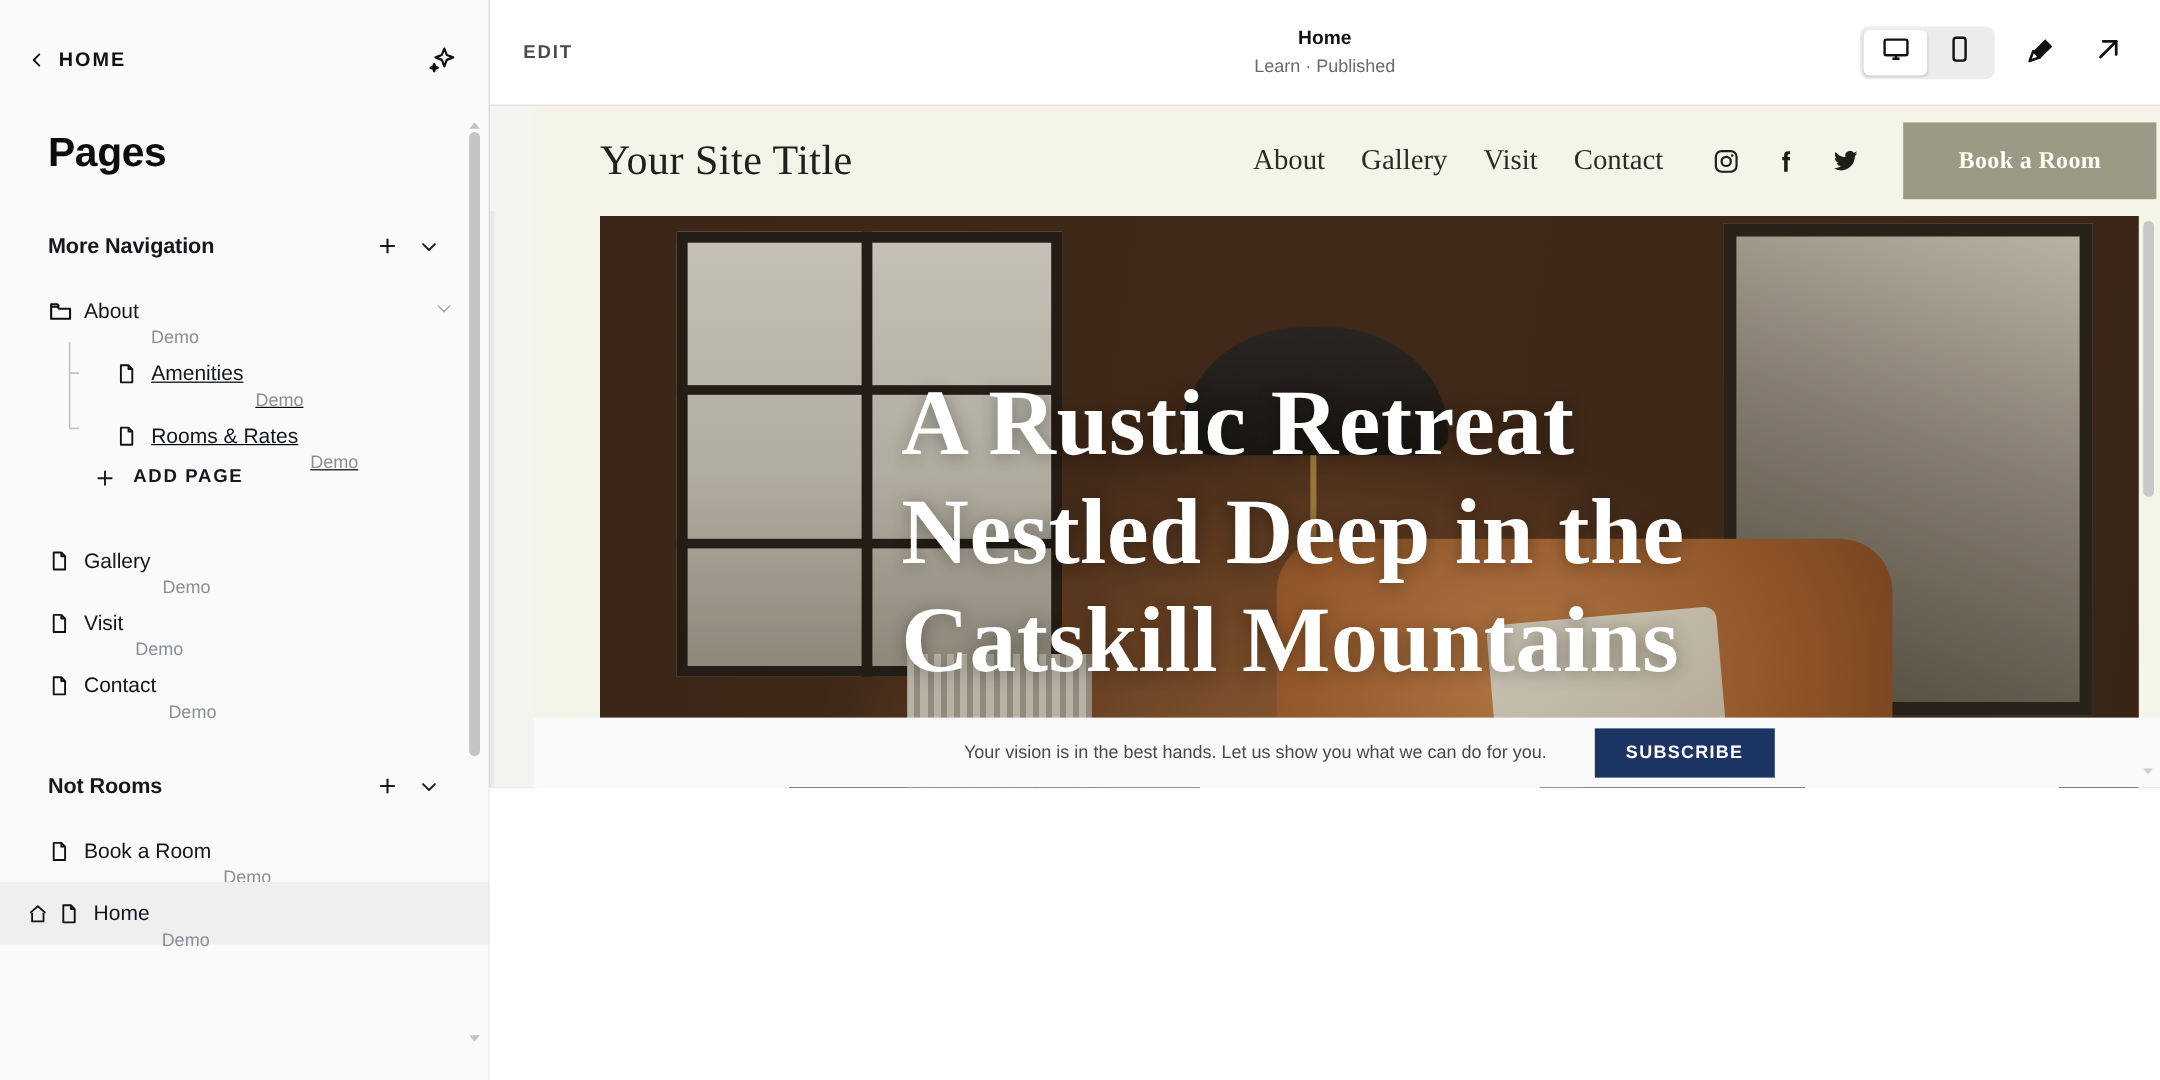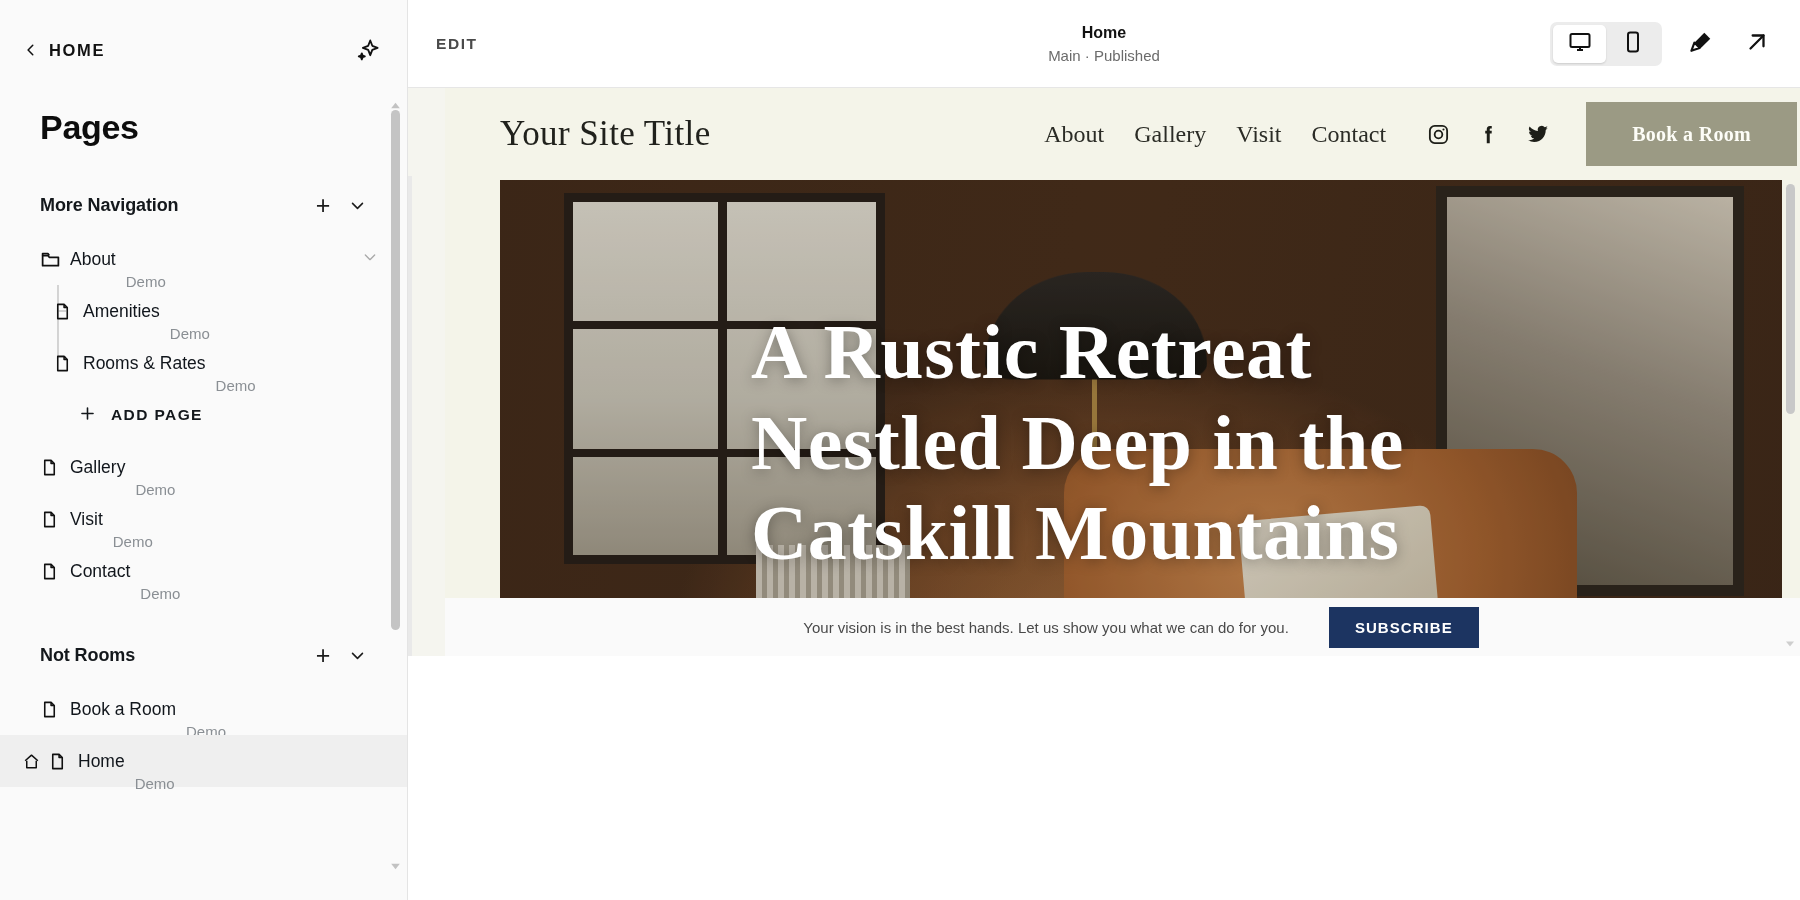--- a/index.html
+++ b/index.html
@@ -56,36 +56,36 @@
   }
   .plus-ico { font-size: 25px; font-weight: 300; color: #1b1b1b; line-height: 1; }
 
   .page-row {
     display: flex; align-items: center;
     height: 52px;
     padding-left: 40px; padding-right: 30px;
     cursor: pointer;
     position: relative;
   }
-  .page-row.indent { padding-left: 53px; }
+  .page-row.indent { padding-left: 96px; text-decoration: underline; }
   .page-row.selected { background: #efefef; }
   .page-row .glyph { width: 30px; flex:0 0 30px; display:flex; align-items:center; }
   .page-row .name {
     font-size: 17.5px; color: #11161c; font-weight: 500; white-space: nowrap;
   }
   .page-row .badge {
     font-size: 15px; color: #8a8f94; margin-left: 10px; white-space: nowrap; margin-top: 44px;
   }
   .page-row .chev { margin-left: auto; opacity: .55; }
   .home-glyph { width: 26px; flex: 0 0 26px; display:flex; align-items:center; }
 
   .tree-lines { position:absolute; left:57px; top:0; width:16px; }
 
   .add-page {
-    display: flex; align-items: center; gap: 14px;
+    display: flex; gap: 14px;
     padding-left: 78px; height: 52px; cursor: pointer;
   }
   .add-page .txt {
     font-size: 15.5px; font-weight: 700; letter-spacing: 0.09em; color: #14181c;
   }
   .notlinked-desc {
     padding: 4px 40px 10px 40px;
     font-size: 15.5px; line-height: 1.42; color: #585d62; max-width: 330px;
   }
   .notlinked-desc a { color: #585d62; text-decoration: underline; }
@@ -457,21 +457,21 @@
     <div class="sidebar-divider"></div>
   </aside>
 
   <section class="preview-wrap">
 
     <header class="preview-topbar">
       <span class="edit-btn">EDIT</span>
 
       <div class="page-meta">
         <div class="pm-title">Home</div>
-        <div class="pm-sub">Main · Published</div>
+        <div class="pm-sub">Learn · Published</div>
       </div>
 
       <div class="topbar-right">
         <div class="device-toggle">
           <div class="device-btn active">
             <span>
               <svg width="24" height="24" viewBox="0 0 24 24" fill="none" stroke="#111" stroke-width="2" stroke-linejoin="round">
                   <rect x="2.5" y="4" width="19" height="13" rx="1.5"></rect>
                   <path d="M9 20h6M12 17v3"></path>
                 </svg>

